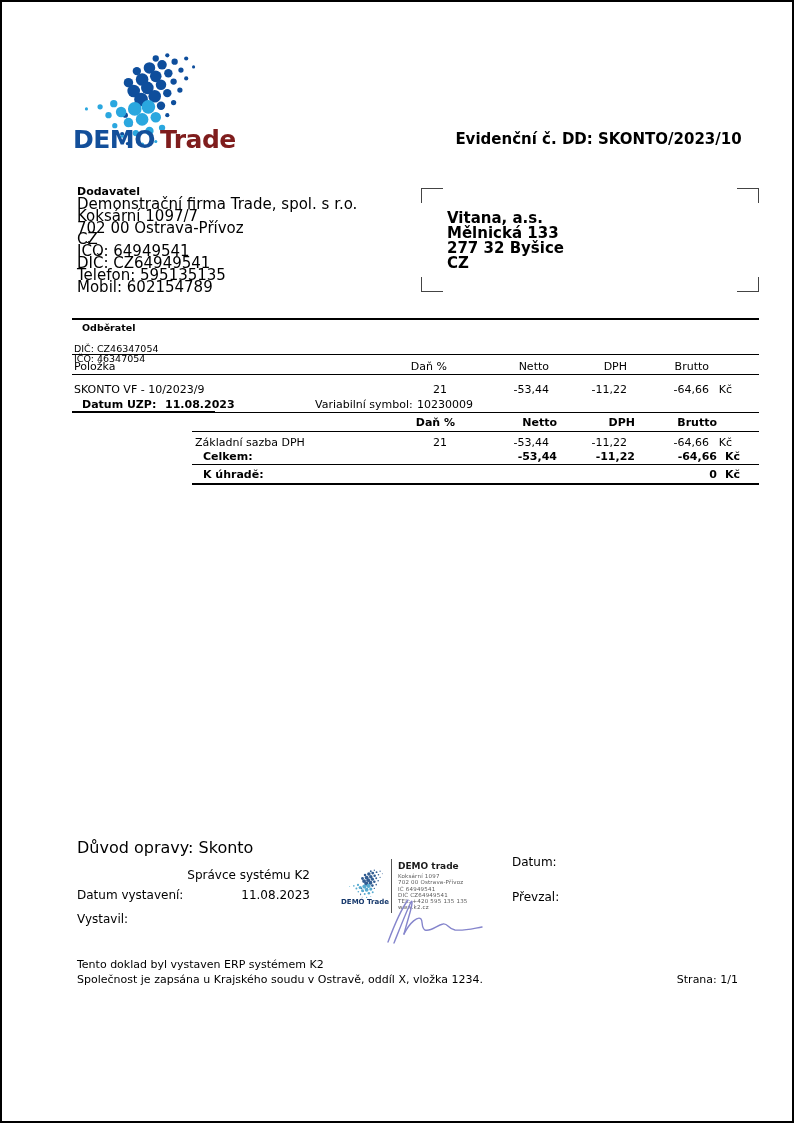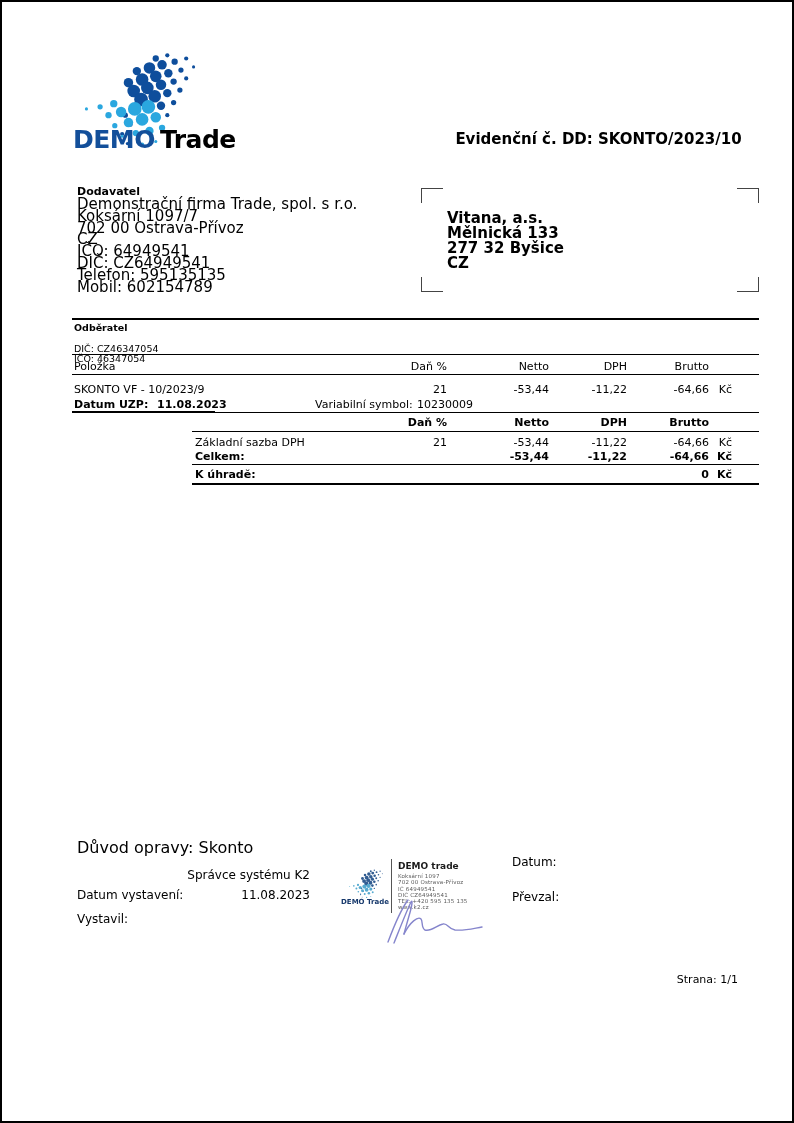--- a/index.html
+++ b/index.html
@@ -7,27 +7,27 @@
   .page {
     position:relative;
     width:794px; height:1123px;
     margin:0 auto;
     background:#fff;
     border:2px solid #000;
     font-family:"DejaVu Sans","Liberation Sans",sans-serif;
     color:#000;
     overflow:hidden;
   }
-  .b { font-weight:bold; }
+  .b { font-weight:bold;margin-left:8px; }
 
   
   .logo-dots { position:absolute; left:75px; top:46px; }
   .logo-word { position:absolute; left:71px; top:123px; font-size:25px; font-weight:bold; letter-spacing:-0.5px; }
   .logo-word .demo { color:#134F9A; }
-  .logo-word .trade { color:#000000; margin-left:5px; }
+  .logo-word .trade { color:#7f1d1d; margin-left:5px; }
 
   
   .title-block { position:absolute; left:440px; right:37px; top:129px; text-align:center; }
   .doc-title { font-size:23px; font-weight:bold; line-height:26px; }
   .doc-subtitle { font-size:15px; font-weight:bold; line-height:17px; }
 
   
   .supplier-label { position:absolute; left:75px; top:183px; font-size:11px; font-weight:bold; }
   .supplier-lines { position:absolute; left:75px; top:197px; font-size:15px; line-height:11.8px; }
 
@@ -260,15 +260,19 @@
   </div>
   <svg class="signature" width="120" height="52" viewBox="0 0 120 52" fill="none">
     <path d="M 14 50 C 20 34, 28 16, 34 8" stroke="#8585CC" stroke-width="1.4" stroke-linecap="round"></path>
     <path d="M 20 51 C 26 36, 33 18, 37 10 C 39 7, 38 14, 35 24 C 33 31, 31 38, 30 42" stroke="#8585CC" stroke-width="1.4" stroke-linecap="round"></path>
     <path d="M 30 42 C 36 30, 44 24, 47 27 C 49 29, 47 36, 51 38 C 57 40, 63 33, 69 32 C 74 31, 74 37, 81 38 C 91 39, 101 36, 108 35" stroke="#8585CC" stroke-width="1.4" stroke-linecap="round"></path>
   </svg>
 
   <div class="rx-label" style="top:853px;">Datum:</div>
   <div class="rx-label" style="top:868px;margin-top:20px;">Převzal:</div>
 
+  <div class="footer-lines">
+    <div>Tento doklad byl vystaven ERP systémem K2</div>
+    <div>Společnost je zapsána u Krajského soudu v Ostravě, oddíl X, vložka 1234.</div>
+  </div>
   <div class="page-num">Strana: 1/1</div>
 
 </div>
 
 </body></html>

